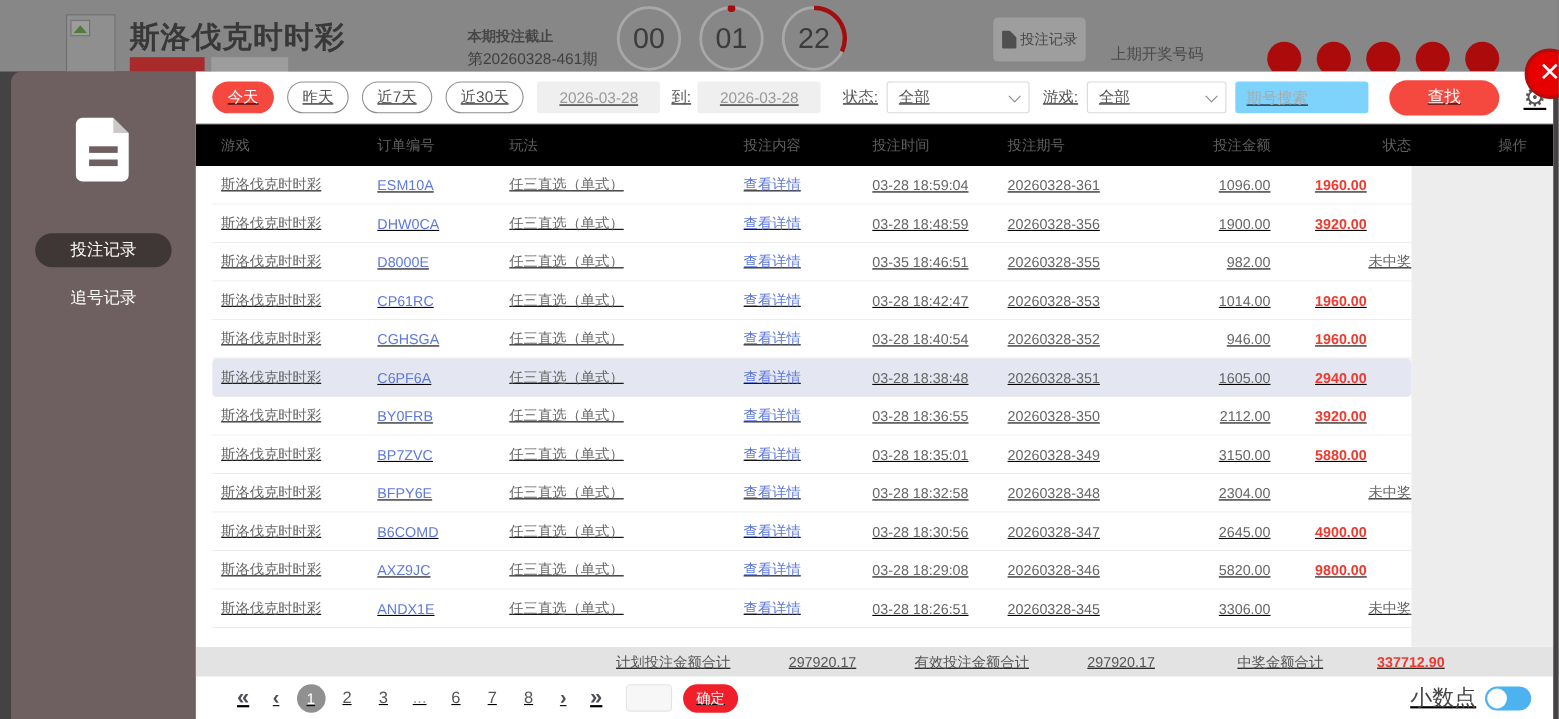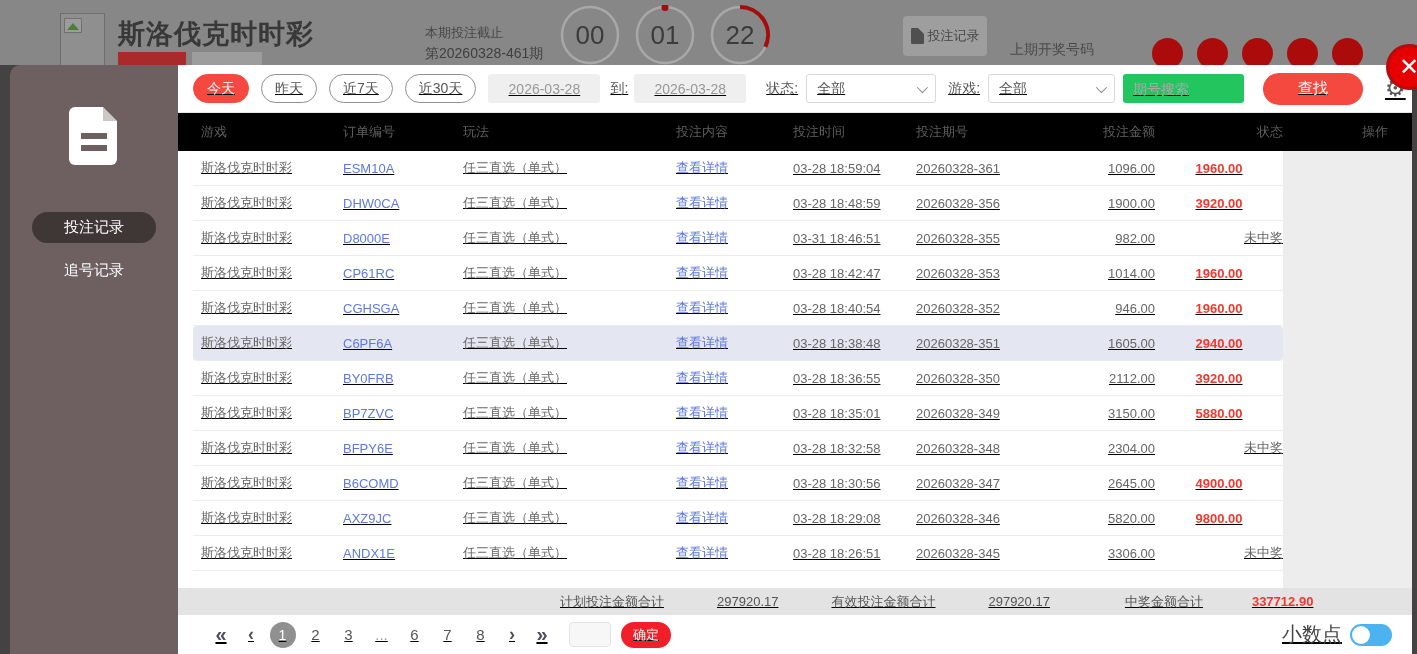--- a/index.html
+++ b/index.html
@@ -25,21 +25,21 @@
     background:#9c9c9c; border:1px solid #707070;
   }
   .broken-img:after {
     content:""; position:absolute; left:2px; bottom:2px;
     border-left:6px solid transparent; border-right:6px solid transparent;
     border-bottom:7px solid #4e7d3a;
   }
   .bd-title { position:absolute; left:118px; top:16px; font-size:27px; font-weight:bold; color:#383838; letter-spacing:1px; }
   .bd-tab-red  { position:absolute; left:118px; top:52px; width:68px; height:26px; background:#a82a2a; }
   .bd-tab-gray { position:absolute; left:192px; top:52px; width:70px; height:26px; background:#9d9d9d; }
-  .bd-deadline1 { position:absolute; left:425px; top:24px; font-size:13px; color:#474747; }
+  .bd-deadline1 { position:absolute; left:425px; top:24px; font-size:13px; color:#474747;font-weight:bold; }
   .bd-deadline2 { position:absolute; left:425px; top:45px; font-size:14px; color:#3f3f3f; }
 
   .cd-wrap { position:absolute; left:560px; top:5px; display:flex; gap:15px; }
   .cd { position:relative; width:60px; height:60px; }
   .cd svg { position:absolute; inset:0; }
   .cd .cd-num {
     position:absolute; inset:0; display:flex; align-items:center; justify-content:center;
     font-size:26px; color:#3b3b3b;
   }
   .cd .dot, .cd .arc { display:none; }
@@ -98,21 +98,21 @@
   }
   .to-label { margin:0 6px 0 2px; color:#555; }
   .flabel { margin:0 8px 0 12px; color:#555; }
   .fselect {
     width:130px; height:29px; border:1px solid #d9d9d9; border-radius:3px; background:#fff;
     display:flex; align-items:center; justify-content:space-between;
     padding:0 10px; color:#555; cursor:pointer;
   }
   .chev { width:8px; height:8px; border-right:1.5px solid #888; border-bottom:1.5px solid #888; transform:rotate(45deg) translateY(-2px); }
   .search-input {
-    width:121px; height:29px; background:#22c55e; border:none; border-radius:3px;
+    width:121px; height:29px; background:#7dd3fc; border:none; border-radius:3px;
     padding:0 10px; font-size:14px; color:#555; margin-left:8px;
   }
   .search-input::placeholder { color:#aaa; }
   .search-btn {
     margin-left:19px; width:100px; height:32px; border:none; border-radius:16px;
     background:#f5483f; color:#fff; font-size:15px; cursor:pointer;
   }
   .gear { margin-left:22px; font-size:23px; color:#555; cursor:pointer; line-height:1; }
 
   
@@ -311,21 +311,21 @@
     <div class="td c5">03-28 18:48:59</div>
     <div class="td c6">20260328-356</div>
     <div class="td c7">1900.00</div>
     <div class="td c8 win">3920.00</div>
   </div>
           <div class="trow">
     <div class="td c1">斯洛伐克时时彩</div>
     <div class="td c2"><a>D8000E</a></div>
     <div class="td c3">任三直选（单式）</div>
     <div class="td c4"><a>查看详情</a></div>
-    <div class="td c5">03-31 18:46:51</div>
+    <div class="td c5">03-35 18:46:51</div>
     <div class="td c6">20260328-355</div>
     <div class="td c7">982.00</div>
     <div class="td c8">未中奖</div>
   </div>
           <div class="trow">
     <div class="td c1">斯洛伐克时时彩</div>
     <div class="td c2"><a>CP61RC</a></div>
     <div class="td c3">任三直选（单式）</div>
     <div class="td c4"><a>查看详情</a></div>
     <div class="td c5">03-28 18:42:47</div>

